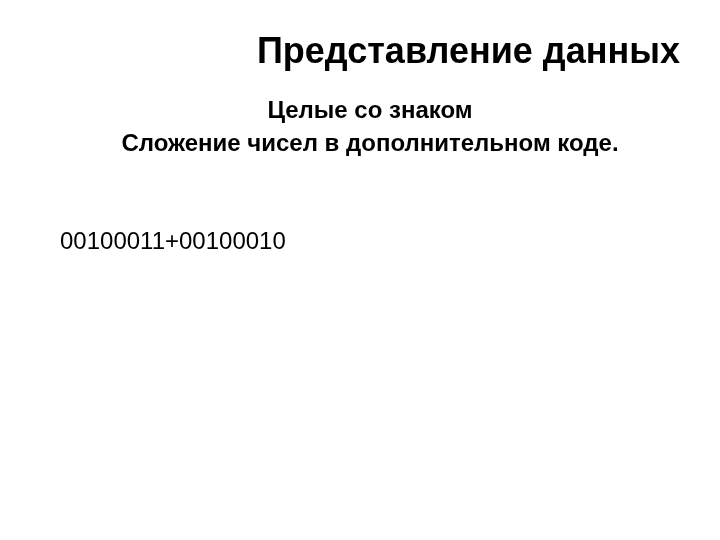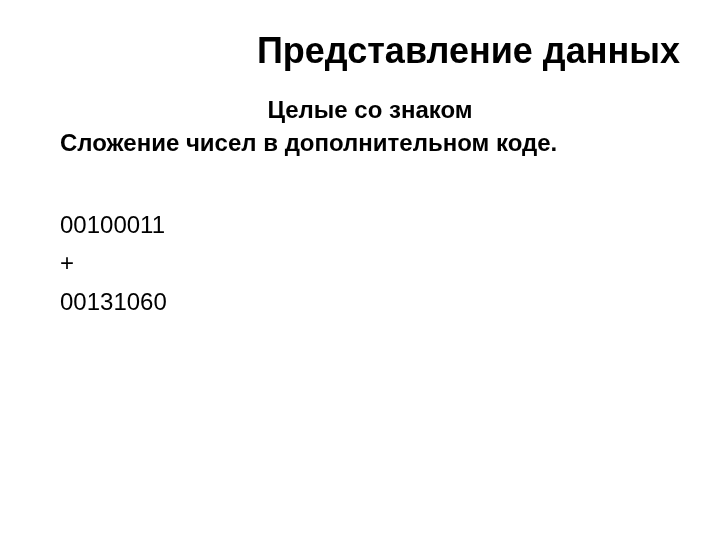--- a/index.html
+++ b/index.html
@@ -20,49 +20,50 @@
     }
     .subtitle {
       font-size: 24px;
       font-weight: bold;
       text-align: center;
       margin-bottom: 4px;
     }
     .description {
       font-size: 24px;
       font-weight: bold;
-      margin-bottom: 48px;
+      margin-bottom: 64px;
       line-height: 1.25;
+      text-align: center;
     }
     .calc {
       display: flex;
       align-items: flex-start;
       font-size: 24px;
     }
     .calc-label {
       font-weight: bold;
       width: 140px;
     }
     .calc-col {
       display: flex;
-      flex-direction: column;
+      flex-direction: row;
       line-height: 1.6;
       justify-content: space-between;
     }
     .underlined {
       border-bottom: 1.5px solid #000;
       display: inline-block;
     }
   </style>
 </head>
 <body>
 
 <h1 class="title">Представление данных</h1>
 <div class="subtitle">Целые со знаком</div>
 <div class="description">Сложение чисел в дополнительном коде.</div>
 
 <div class="calc">
   <div class="calc-col">
     <div>00100011</div>
     <div>+</div>
-    <div>00131060</div>
+    <div>00100010</div>
   </div>
 </div>
 
 </body></html>

